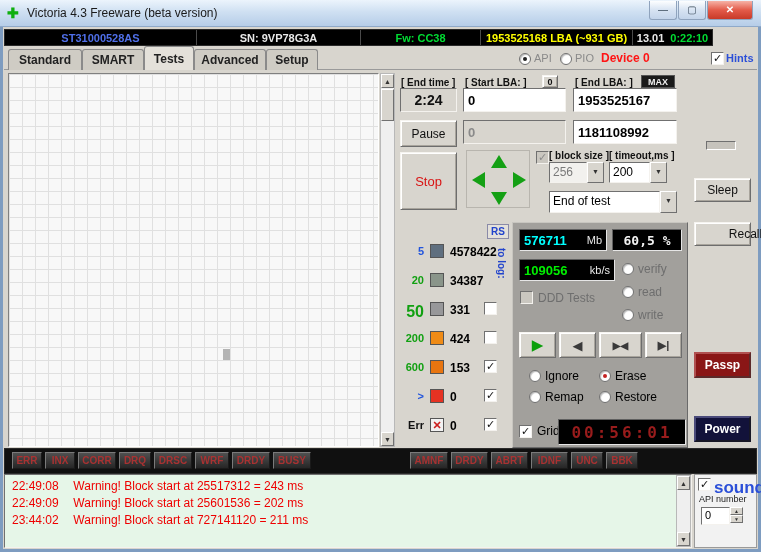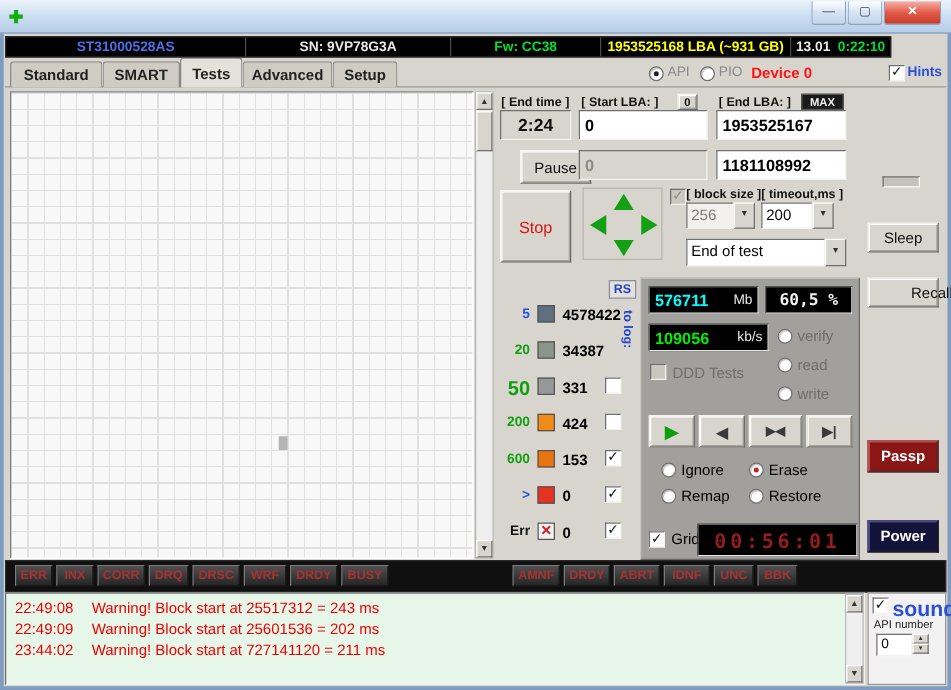--- a/index.html
+++ b/index.html
@@ -51,20 +51,21 @@
   .seg7{color:#991c1c;font-weight:bold;letter-spacing:3px;font-size:16px;}
   .smallspin{width:13px;height:8px;background:#d8d5ce;border:1px solid;border-color:#fff #707070 #707070 #fff;font-size:5px;text-align:center;line-height:7px;color:#333;}
 </style>
 </head>
 <body>
 
 <div id="win">
 
   <div class="abs titlebar">
     <span class="abs appicon">✚</span>
+    <span class="abs wtitle">Victoria 4.3 Freeware (beta version)</span>
   </div>
   <div class="abs wbtn minb"><span>—</span></div>
   <div class="abs wbtn maxb"><span>▢</span></div>
   <div class="abs wbtn closeb"><span>✕</span></div>
 
   <div class="abs content"></div>
 
   <div class="abs infobar">
     <div class="infoseg" style="width:192px;color:#4f6fe8;">ST31000528AS</div>
     <div class="infoseg" style="width:164px;color:#e8e8e8;">SN: 9VP78G3A</div>
@@ -103,21 +104,21 @@
   <span class="abs lbl10" style="left:401px;top:77px;">[ End time ]</span>
   <span class="abs lbl10" style="left:465px;top:77px;">[ Start LBA: ]</span>
   <div class="abs b3d btntxt" style="left:542px;top:75px;width:16px;height:13px;font-size:9px;font-weight:bold;">0</div>
   <span class="abs lbl10" style="left:575px;top:77px;">[ End LBA: ]</span>
   <div class="abs btntxt" style="left:641px;top:75px;width:34px;height:13px;background:#1a1a1a;color:#f0f0f0;font-size:9px;font-weight:bold;border:1px solid #555;">MAX</div>
 
   <div class="abs s3d gray btntxt" style="left:400px;top:88px;width:57px;height:24px;font-size:14px;font-weight:bold;">2:24</div>
   <div class="abs s3d" style="left:463px;top:88px;width:103px;height:24px;font-size:13px;font-weight:bold;padding:4px;">0</div>
   <div class="abs s3d" style="left:573px;top:88px;width:104px;height:24px;font-size:13px;font-weight:bold;padding:4px;">1953525167</div>
 
-  <div class="abs b3d btntxt" style="left:416px;top:120px;width:57px;height:27px;">Pause</div>
+  <div class="abs b3d btntxt" style="left:400px;top:120px;width:57px;height:27px;">Pause</div>
   <div class="abs s3d gray" style="left:463px;top:120px;width:103px;height:24px;font-size:13px;font-weight:bold;color:#8a8a8a;padding:4px;">0</div>
   <div class="abs s3d" style="left:573px;top:120px;width:104px;height:24px;font-size:13px;font-weight:bold;padding:4px;">1181108992</div>
 
   <div class="abs b3d btntxt" style="left:400px;top:152px;width:57px;height:58px;color:#d81414;font-size:13px;">Stop</div>
   <div class="abs" style="left:466px;top:150px;width:64px;height:58px;background:#d8d5ce;border:1px solid #b8b5ae;">
     <span class="tri" style="left:24px;top:4px;border-left:8px solid transparent;border-right:8px solid transparent;border-bottom:13px solid #14a014;"></span>
     <span class="tri" style="left:24px;top:41px;border-left:8px solid transparent;border-right:8px solid transparent;border-top:13px solid #14a014;"></span>
     <span class="tri" style="left:5px;top:21px;border-top:8px solid transparent;border-bottom:8px solid transparent;border-right:13px solid #14a014;"></span>
     <span class="tri" style="left:46px;top:21px;border-top:8px solid transparent;border-bottom:8px solid transparent;border-left:13px solid #14a014;"></span>
   </div>

